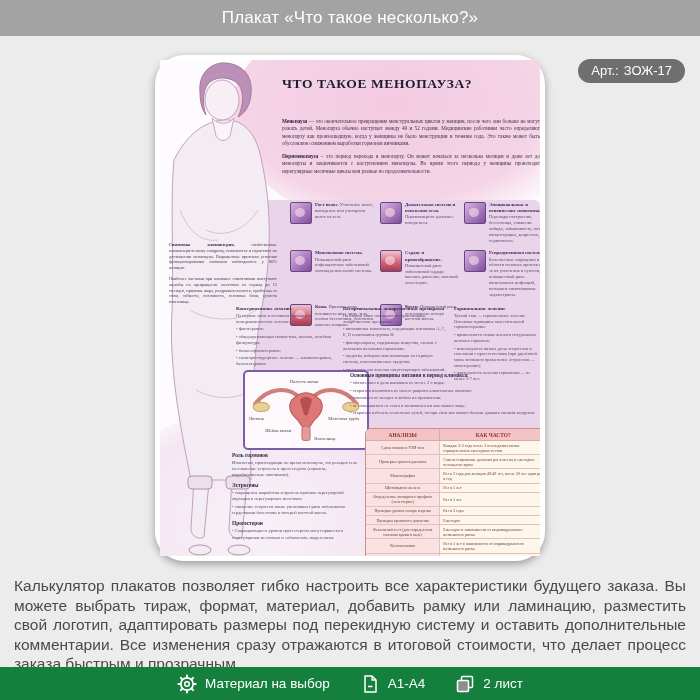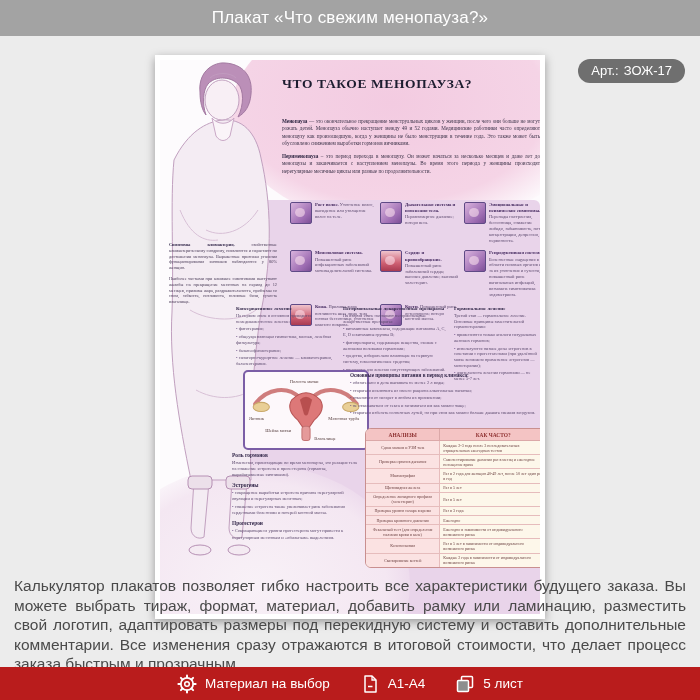--- a/index.html
+++ b/index.html
@@ -10,22 +10,22 @@
   .topbar{position:absolute;left:0;top:0;right:0;height:36px;background:#a3a3a3;
     display:flex;align-items:center;justify-content:center;}
   .topbar .title{color:#fff;font-size:17px;letter-spacing:.2px;}
 
   
   .art-badge{position:absolute;right:15px;top:59px;background:#6f6f6f;color:#fff;
     border-radius:12px;padding:4px 13px 5px;font-size:13px;display:flex;gap:5px;}
   .art-badge b{font-weight:normal;}
 
   
-  .poster{position:absolute;left:155px;top:55px;width:390px;height:564px;background:#fff;
-    box-shadow:0 3px 9px rgba(0,0,0,.35);}
+  .poster{position:absolute;left:155px;top:55px;width:390px;height:506px;background:#fff;
+    box-shadow:0 3px 9px rgba(0,0,0,.35);border-radius:29px;}
   .art{position:absolute;inset:5px;overflow:hidden;background:#fdfbfd;
     font-family:"Liberation Serif",serif;}
   .blob-pink{position:absolute;left:70px;top:-60px;width:360px;height:230px;border-radius:50%;
     background:radial-gradient(ellipse at 45% 45%, #f3cbe1 0%, #f5d4e6 55%, rgba(245,212,230,0) 75%);}
   .panel-lav{position:absolute;left:46px;top:140px;right:0;bottom:0;background:#e9d4ea;
     border-radius:40px 6px 0 0;}
   .blob-white{position:absolute;left:-60px;bottom:-90px;width:310px;height:240px;border-radius:50%;
     background:radial-gradient(ellipse at 50% 50%, #f8f1f7 0%, #f4e7f2 60%, rgba(244,231,242,0) 78%);}
 
   .woman{position:absolute;left:0;top:0;width:132px;height:500px;}
@@ -89,32 +89,32 @@
     padding:1.5px 3px;vertical-align:middle;}
   table.an td:first-child{width:41%;background:#fbe2e2;text-align:center;border-left:none;}
   table.an td:last-child{background:#fdf7ea;border-right:none;}
   table.an tr:last-child td{border-bottom:none;}
 
   
   .descr{position:absolute;left:14px;right:14px;top:576px;color:#4a4a4a;font-size:15.5px;
     line-height:1.26;text-align:justify;}
 
   
-  .footbar{position:absolute;left:0;right:0;bottom:0;height:33px;background:#b91c1c;
+  .footbar{position:absolute;left:0;right:0;bottom:0;height:33px;background:#15803d;
     display:flex;align-items:center;justify-content:center;gap:30px;}
   .fitem{display:flex;align-items:center;gap:8px;color:#fff;font-size:13.5px;}
   .fitem svg{display:block;}
 </style>
 </head>
 <body>
 
 <div class="stage">
 
   <div class="topbar">
-    <div class="title">Плакат «Что свежим менопауза?»</div>
+    <div class="title">Плакат «Что такое несколько?»</div>
   </div>
 
   <div class="art-badge">
     <span>Арт.:</span>
     <b>ЗОЖ-17</b>
   </div>
 
   <div class="poster">
     <div class="art">
       <div class="blob-pink"></div>
@@ -360,17 +360,17 @@
         <path d="M12,2 v4 h4" stroke="#fff" stroke-width="1.3" fill="none"></path>
         <line x1="8" y1="12.5" x2="12.5" y2="12.5" stroke="#fff" stroke-width="1.5"></line>
       </svg>
       <span>А1-А4</span>
     </div>
     <div class="fitem">
       <svg width="20" height="20" viewBox="0 0 20 20">
         <rect x="6.5" y="2.5" width="11" height="11" rx="1" stroke="#fff" stroke-width="1.5" fill="none"></rect>
         <rect x="2.5" y="6.5" width="11" height="11" rx="1" stroke="#fff" stroke-width="1.5" fill="#8e8e8e"></rect>
       </svg>
-      <span>5 лист</span>
+      <span>2 лист</span>
     </div>
   </div>
 
 </div>
 
 </body></html>

